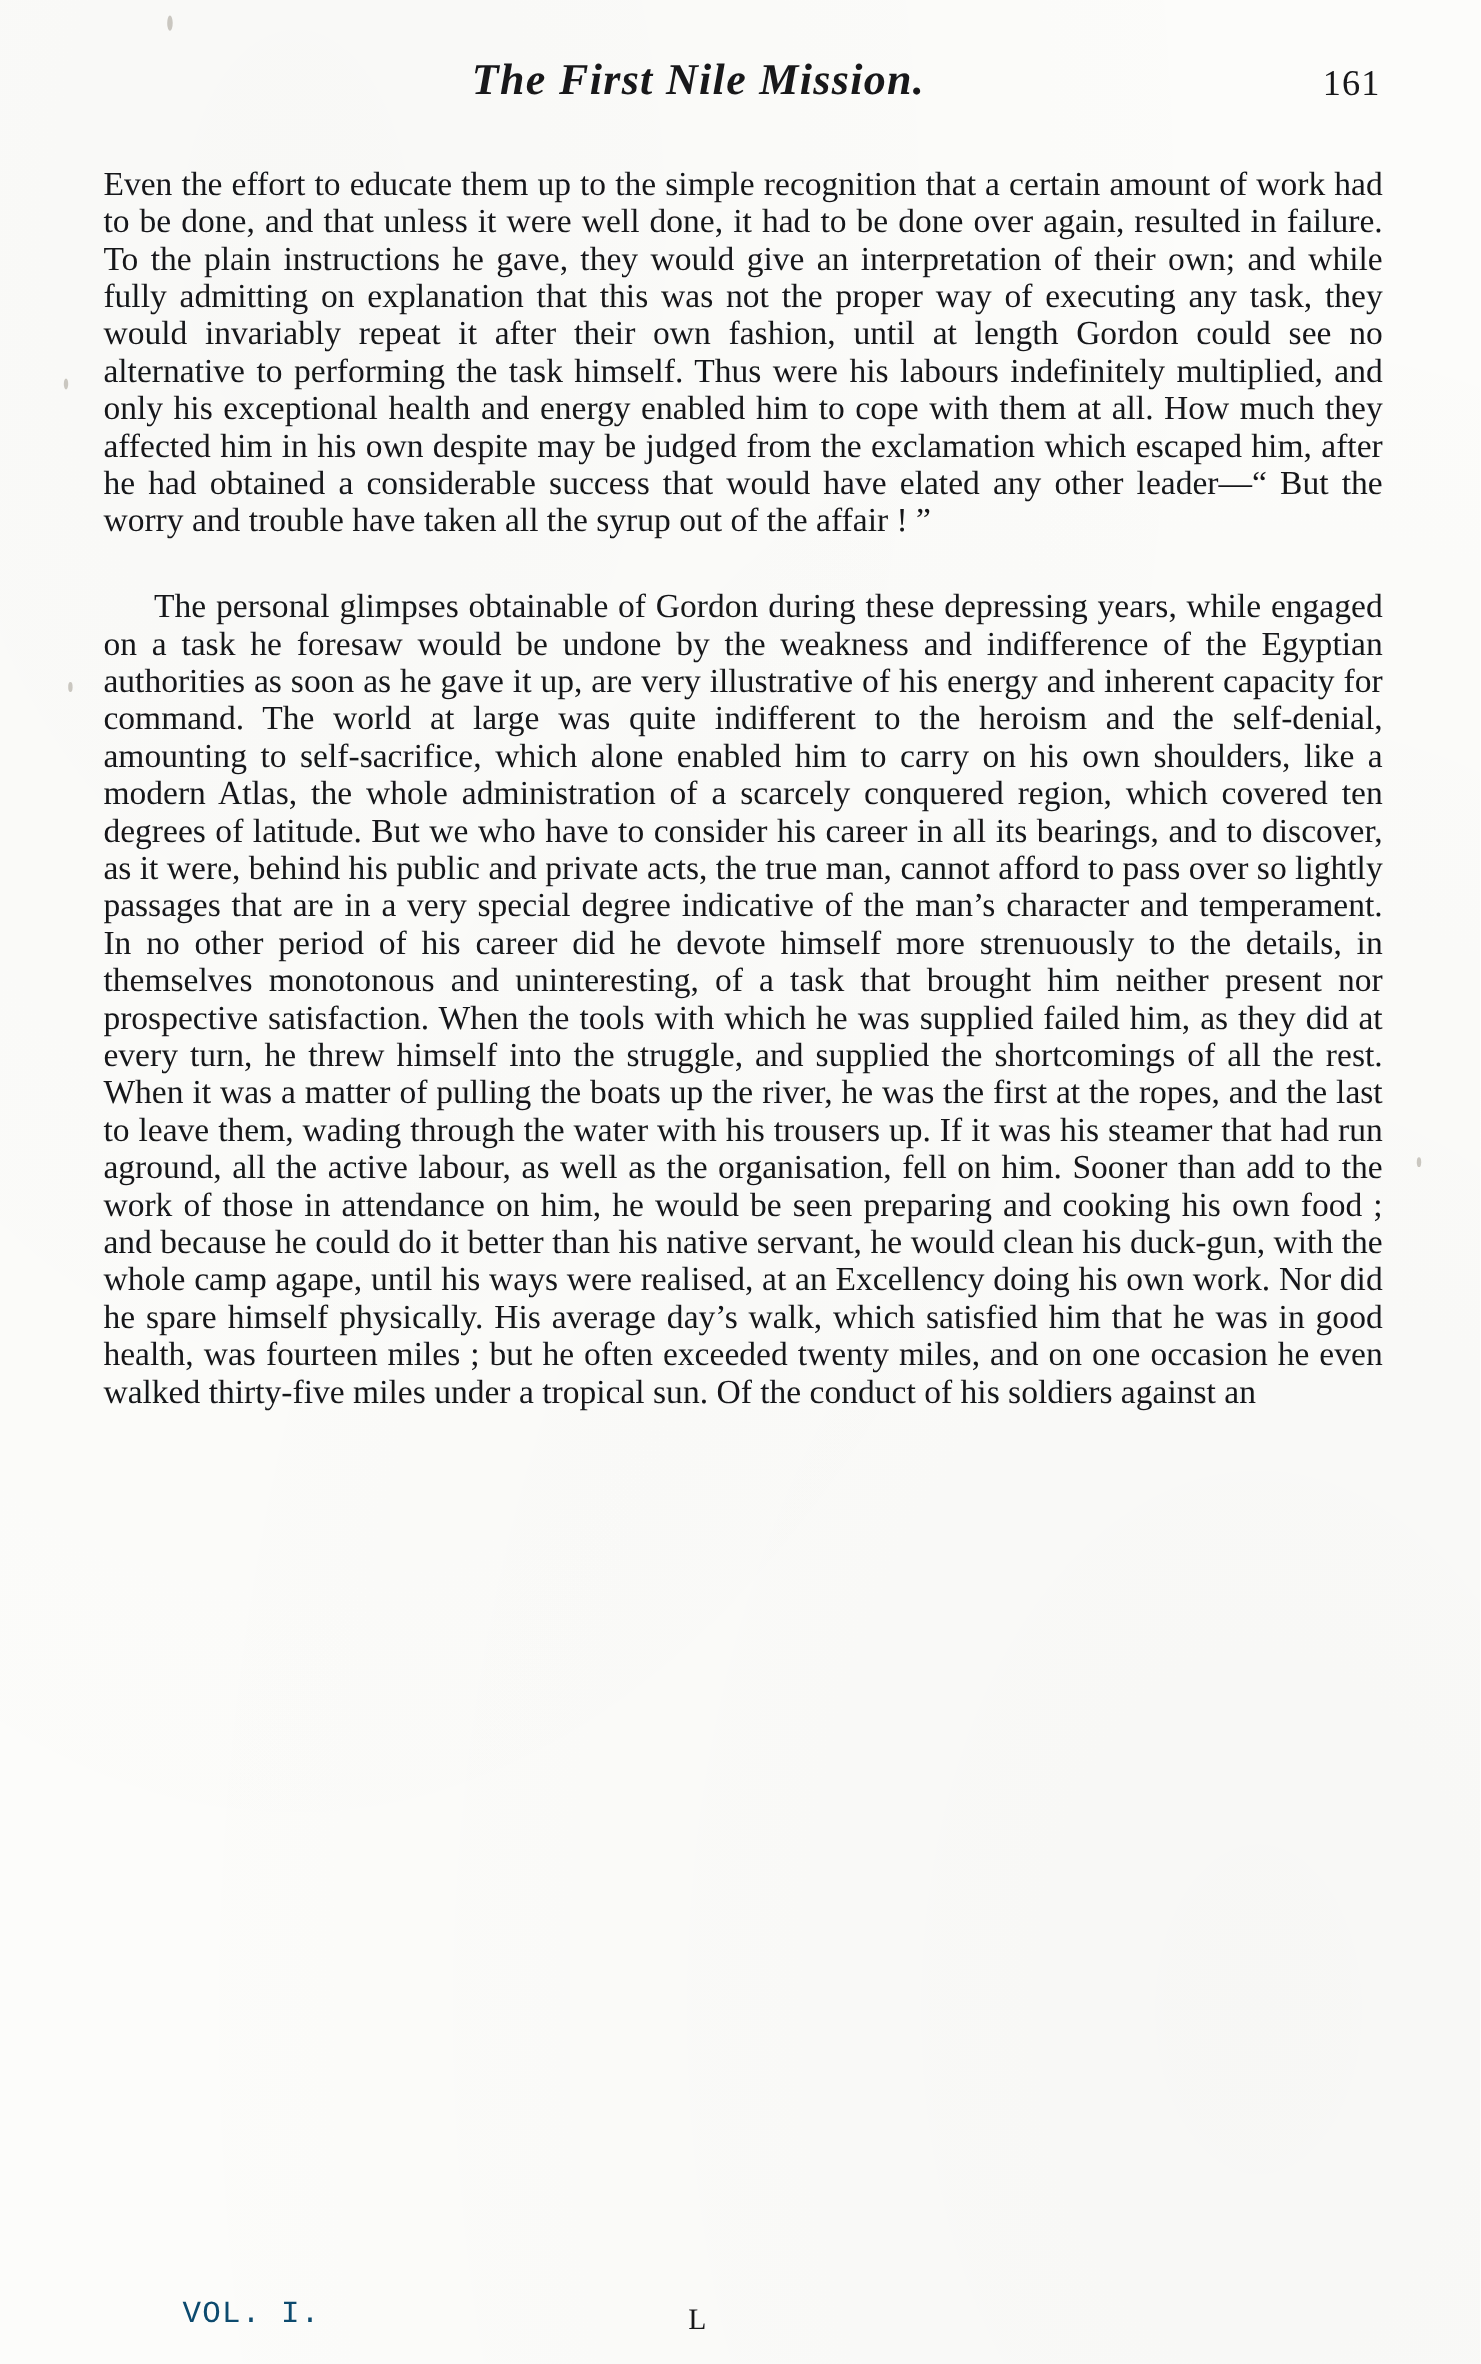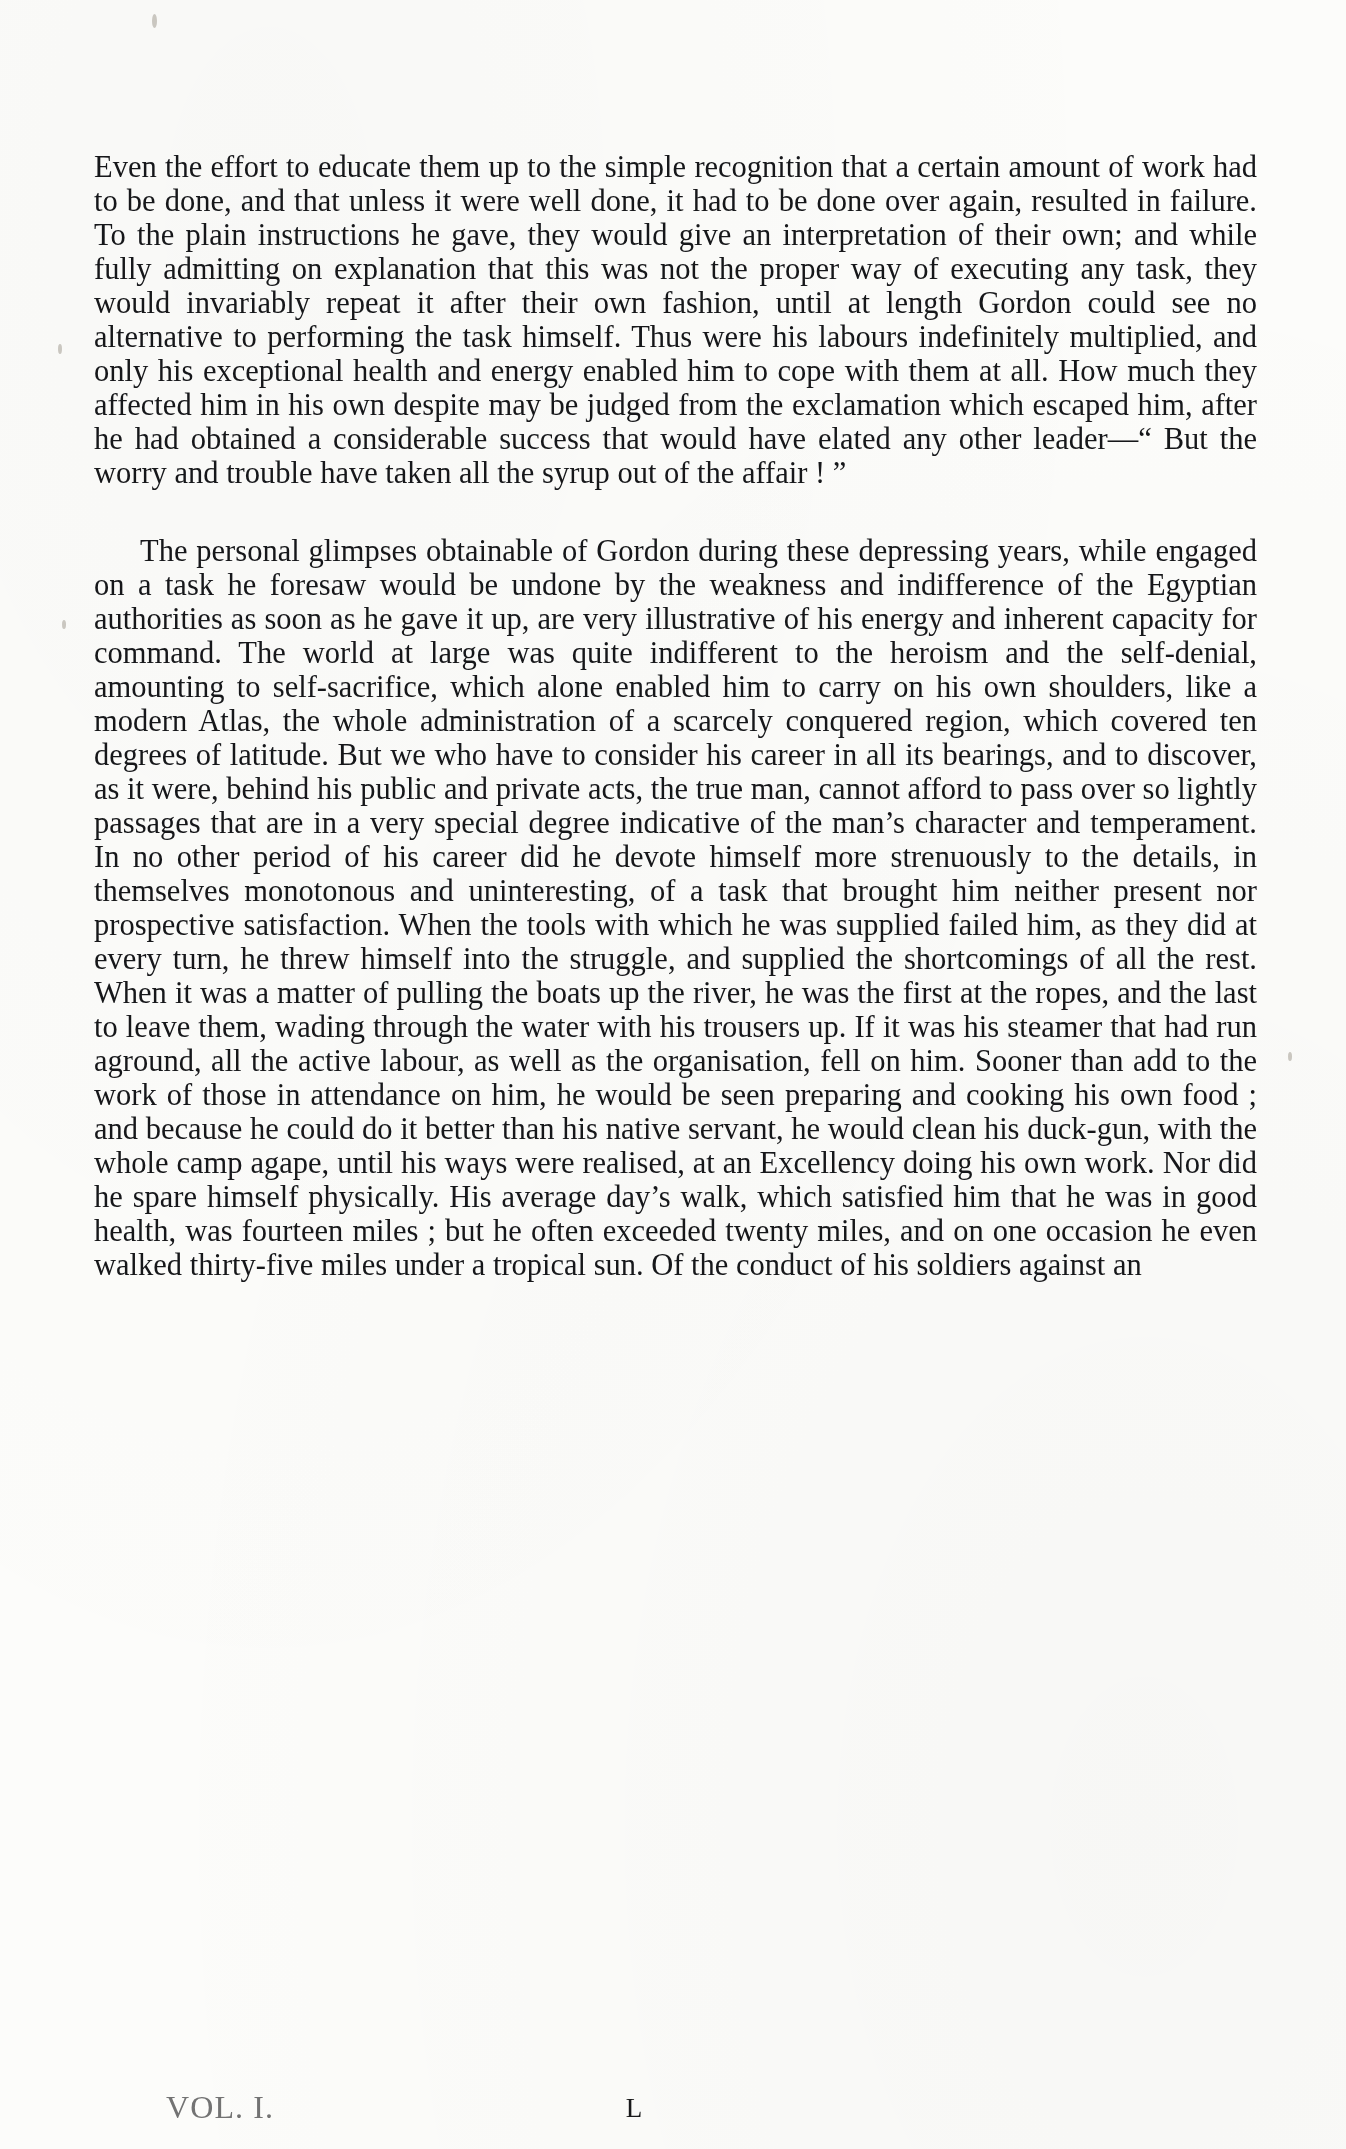--- a/index.html
+++ b/index.html
@@ -77,24 +77,24 @@
     position: absolute;
     left: 94px;
     bottom: 22px;
     width: 1163px;
     height: 38px;
   }
   .vol {
     position: absolute;
     left: 72px;
     top: 0;
-    font-family: Liberation Serif, serif;
-    font-size: 32px;
+    font-family: Liberation Mono, monospace;
+    font-size: 28px;
     letter-spacing: 1.1px;
-    color: #737373;
+    color: #0c4a6e;
   }
   .signature {
     position: absolute;
     left: 0;
     top: 4px;
     width: 1080px;
     text-align: center;
     font-family: "Liberation Serif", serif;
     font-size: 27px;
     color: #18181a;
@@ -111,20 +111,24 @@
 <body>
 
 <div class="page">
   <div class="sheet"></div>
 
   <div class="speck" style="left:152px; top:14px; width:5px; height:14px;"></div>
   <div class="speck" style="left:58px; top:344px; width:4px; height:10px;"></div>
   <div class="speck" style="left:62px; top:620px; width:4px; height:9px;"></div>
   <div class="speck" style="left:1288px; top:1052px; width:4px; height:9px;"></div>
 
+  <div class="header">
+    <div class="running-title">The First Nile Mission.</div>
+    <div class="folio">161</div>
+  </div>
 
   <div class="body-text">
     <p>Even the effort to educate them up to the simple recognition that a certain amount of work had to be done, and that unless it were well done, it had to be done over again, resulted in failure.  To the plain instructions he gave, they would give an interpretation of their own; and while fully admitting on explanation that this was not the proper way of executing any task, they would invariably repeat it after their own fashion, until at length Gordon could see no alternative to performing the task himself.  Thus were his labours indefinitely multiplied, and only his exceptional health and energy enabled him to cope with them at all.  How much they affected him in his own despite may be judged from the exclamation which escaped him, after he had obtained a considerable success that would have elated any other leader—“ But the worry and trouble have taken all the syrup out of the affair ! ”</p>
     <p class="indent">The personal glimpses obtainable of Gordon during these depressing years, while engaged on a task he foresaw would be undone by the weakness and indifference of the Egyptian authorities as soon as he gave it up, are very illustrative of his energy and inherent capacity for command.  The world at large was quite indifferent to the heroism and the self-denial, amounting to self-sacrifice, which alone enabled him to carry on his own shoulders, like a modern Atlas, the whole administration of a scarcely conquered region, which covered ten degrees of latitude.  But we who have to consider his career in all its bearings, and to discover, as it were, behind his public and private acts, the true man, cannot afford to pass over so lightly passages that are in a very special degree indicative of the man’s character and temperament.  In no other period of his career did he devote himself more strenuously to the details, in themselves monotonous and uninteresting, of a task that brought him neither present nor prospective satisfaction.  When the tools with which he was supplied failed him, as they did at every turn, he threw himself into the struggle, and supplied the shortcomings of all the rest. When it was a matter of pulling the boats up the river, he was the first at the ropes, and the last to leave them, wading through the water with his trousers up.  If it was his steamer that had run aground, all the active labour, as well as the organisation, fell on him.  Sooner than add to the work of those in attendance on him, he would be seen preparing and cooking his own food ; and because he could do it better than his native servant, he would clean his duck-gun, with the whole camp agape, until his ways were realised, at an Excellency doing his own work.  Nor did he spare himself physically.  His average day’s walk, which satisfied him that he was in good health, was fourteen miles ; but he often exceeded twenty miles, and on one occasion he even walked thirty-five miles under a tropical sun.  Of the conduct of his soldiers against an</p>
   </div>
 
   <div class="footer">
     <div class="vol">VOL. I.</div>
     <div class="signature">L</div>
   </div>

